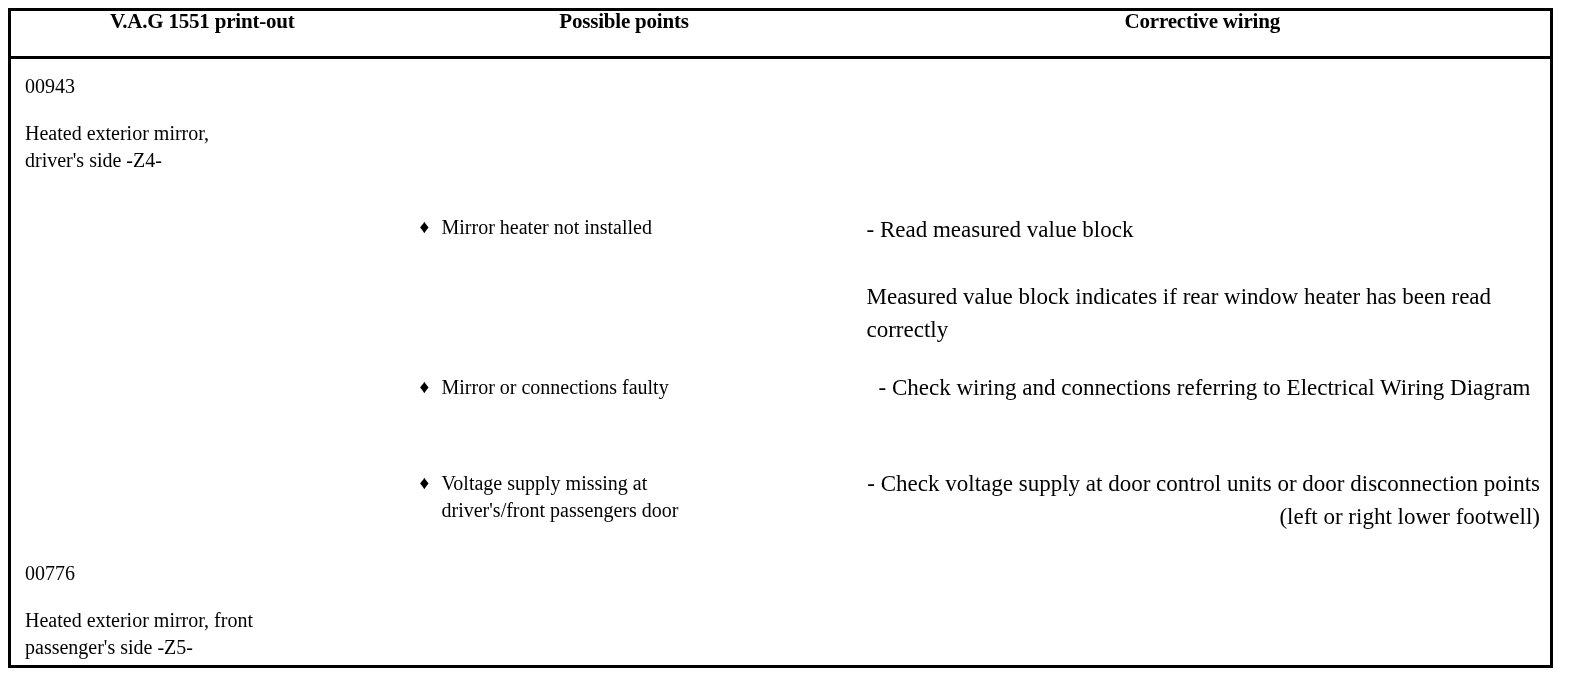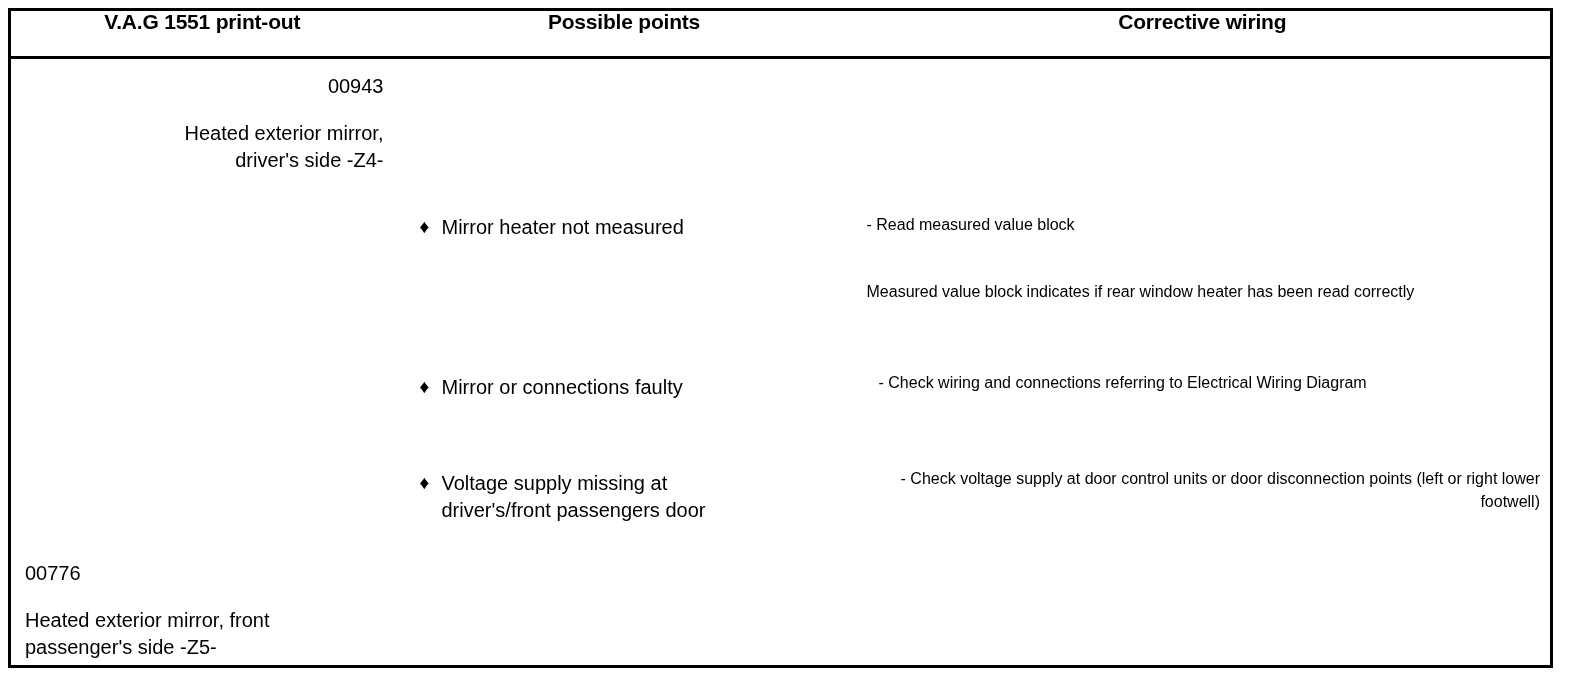--- a/index.html
+++ b/index.html
@@ -40,20 +40,21 @@
   .fault-table col.c1 { width: 384px; }
   .fault-table col.c2 { width: 461px; }
   .fault-table col.c3 { width: 697px; }
 
   .fault-table td,
   .fault-table th {
     vertical-align: top;
     padding: 0;
     box-sizing: border-box;
     border: 0;
+    font-family: Liberation Serif, serif;
   }
 
   
   .sep-right { border-right: 3px solid #000000; }
 
   
   .head-row th {
     height: 48px;
     border-bottom: 3px solid #000000;
   }
@@ -71,21 +72,21 @@
 
   .code-block {
     padding: 14px 10px 0 14px;
     font-size: 20px;
     line-height: 1.36;
   }
   .code-number { margin: 0 0 20px 0; }
   .code-desc   { margin: 0; }
 
   
-  .row-divider { border-bottom: 3px solid #000000; text-align: right; }
+  .row-divider { border-bottom: 3px solid #000000; }
 
   
   .cause-list {
     position: relative;
     height: 100%;
     font-size: 20px;
     line-height: 1.35;
   }
   .cause-item {
     position: absolute;
@@ -99,21 +100,21 @@
     width: 22px;
     font-size: 19px;
     line-height: 1.35;
   }
   .cause-text { flex: 1 1 auto; }
 
   
   .action-list {
     position: relative;
     height: 100%;
-    font-size: 16px;
+    font-size: 23px;
     line-height: 1.42;
   }
   .action-item {
     position: absolute;
     left: 12px;
     right: 10px;
   }
   .action-item p { margin: 0; }
 </style>
 </head>
@@ -148,21 +149,21 @@
           <p class="code-number">00943</p>
           <p class="code-desc">Heated exterior mirror,<br>driver's side -Z4-</p>
         </div>
       </td>
 
       <td class="body-cell sep-right" rowspan="2">
         <div class="cause-list">
 
           <div class="cause-item" style="top:155px;">
             <span class="bullet">♦</span>
-            <span class="cause-text">Mirror heater not measured</span>
+            <span class="cause-text">Mirror heater not installed</span>
           </div>
 
           <div class="cause-item" style="top:315px;">
             <span class="bullet">♦</span>
             <span class="cause-text">Mirror or connections faulty</span>
           </div>
 
           <div class="cause-item" style="top:411px;">
             <span class="bullet">♦</span>
             <span class="cause-text">Voltage supply missing at<br>driver's/front passengers door</span>

